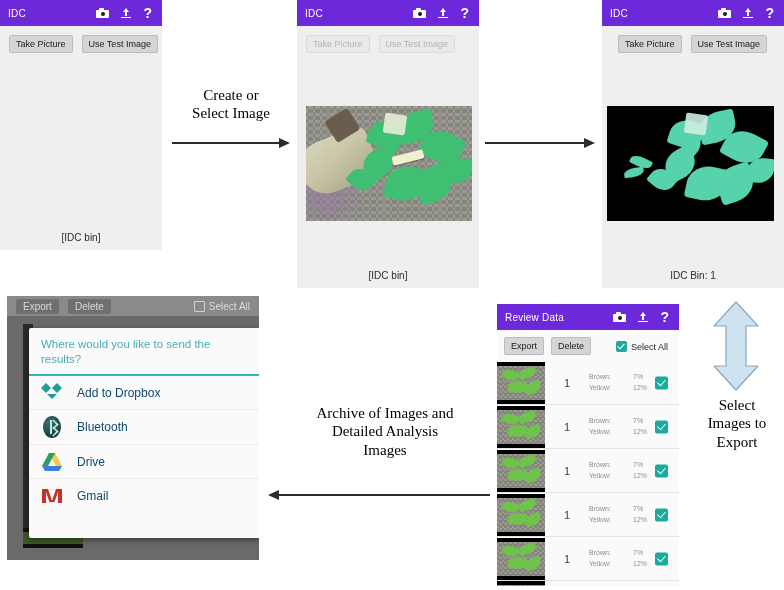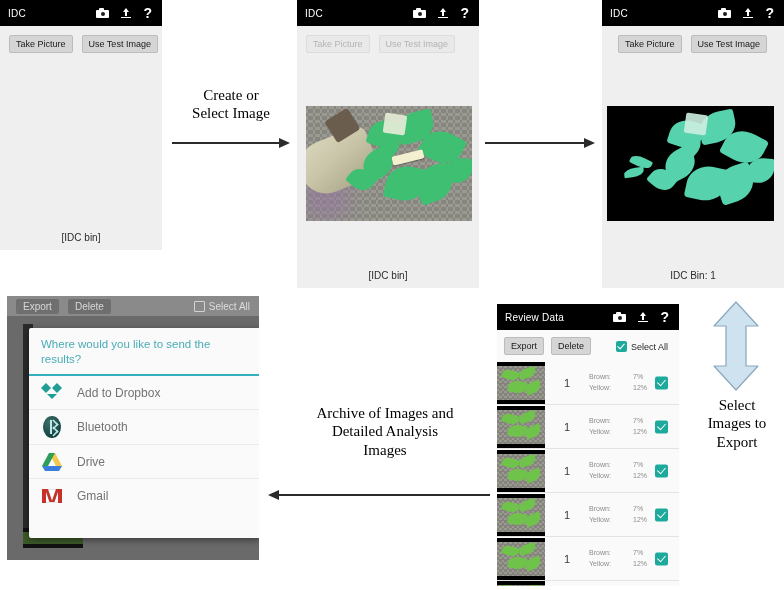--- a/index.html
+++ b/index.html
@@ -8,21 +8,21 @@
     background:#ffffff;
     font-family:"Liberation Sans", sans-serif;
     position:relative;
     overflow:hidden;
   }
   .stage{position:absolute;left:0;top:0;width:784px;height:590px;}
 
   
   .phone{position:absolute;background:#efefef;overflow:hidden;}
   .appbar{
-    height:26px;background:#000000;color:#ffffff;
+    height:26px;background:#6d28d9;color:#ffffff;
     display:flex;align-items:center;padding:0 8px;box-sizing:border-box;
   }
   .appbar .title{font-size:10px;letter-spacing:.2px;flex:1;font-weight:400;}
   .appbar .acts{display:flex;align-items:center;gap:11px;padding-right:2px;}
   .icon-cam{width:13px;height:10px;position:relative;display:inline-block;}
   .icon-cam .body{position:absolute;left:0;top:2px;width:13px;height:8px;background:#fff;border-radius:1px;}
   .icon-cam .bump{position:absolute;left:3px;top:0px;width:5px;height:3px;background:#fff;border-radius:1px 1px 0 0;}
   .icon-cam .lens{position:absolute;left:4.5px;top:4px;width:4px;height:4px;border-radius:50%;background:#1d1d1d;}
   .icon-up{width:12px;height:11px;position:relative;display:inline-block;}
   .icon-up .shaft{position:absolute;left:5px;top:2px;width:2px;height:6px;background:#fff;}
@@ -122,21 +122,21 @@
     background:linear-gradient(180deg,#111 0 22%, #3d5a28 22% 78%, #111 78% 100%);}
 
   .dialog{
     position:absolute;background:#fafafa;border-radius:2px;
     box-shadow:0 2px 7px rgba(0,0,0,.45);overflow:hidden;
   }
   .dlg-head{padding:9px 12px 7px 12px;border-bottom:2px solid #35b0bd;}
   .dlg-head .q{font-size:11.5px;color:#4aacb8;line-height:1.3;}
   .dlg-item{display:flex;align-items:center;gap:14px;padding:0 12px;height:33.5px;border-bottom:1px solid #ececec;}
   .dlg-item:last-child{border-bottom:none;}
-  .dlg-item .lbl{font-size:12px;color:#737373;}
+  .dlg-item .lbl{font-size:12px;color:#0c4a6e;}
   .appicon{width:22px;height:22px;flex:none;position:relative;}
 
   
   .ic-dropbox .d{position:absolute;width:0;height:0;border-left:5.5px solid transparent;border-right:5.5px solid transparent;}
   .ic-dropbox .t1{left:0;top:1px;border-bottom:5px solid #1f9e96;}
   .ic-dropbox .t2{left:11px;top:1px;border-bottom:5px solid #1f9e96;}
   .ic-dropbox .t3{left:0;top:6px;border-top:5px solid #1f9e96;}
   .ic-dropbox .t4{left:11px;top:6px;border-top:5px solid #1f9e96;}
   .ic-dropbox .t5{left:5.5px;top:12px;border-top:5px solid #1f9e96;}
   

